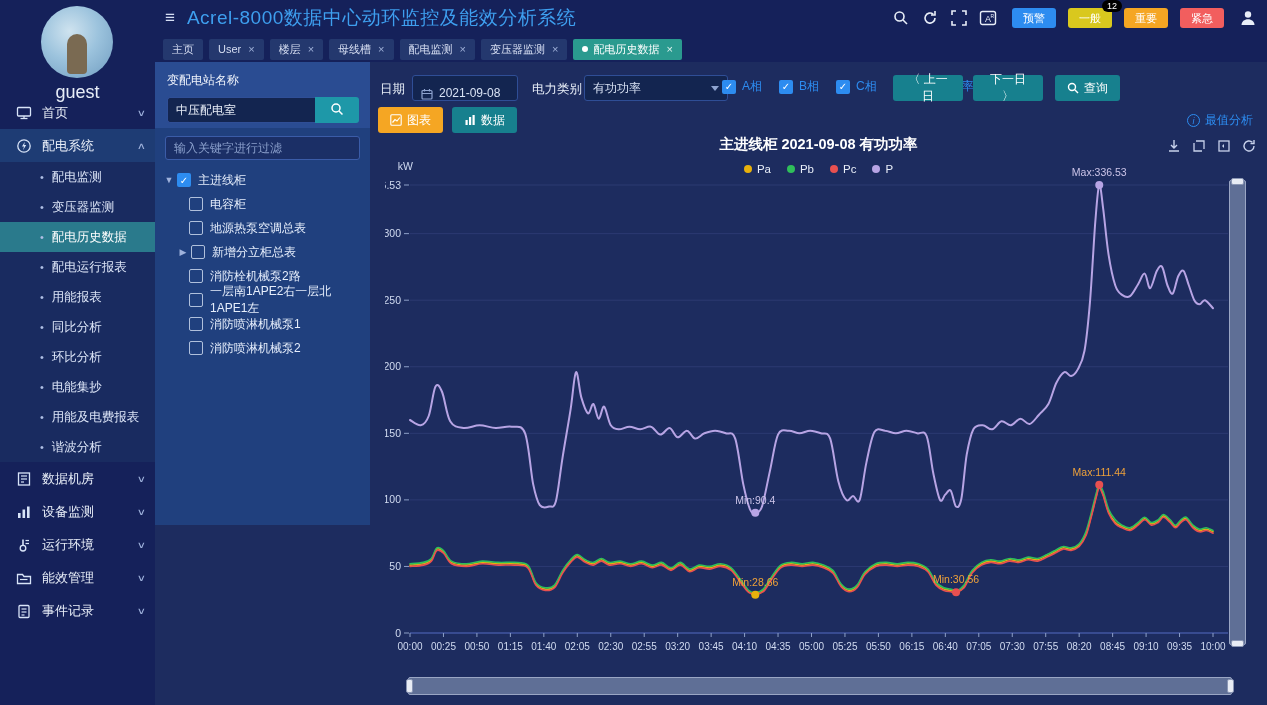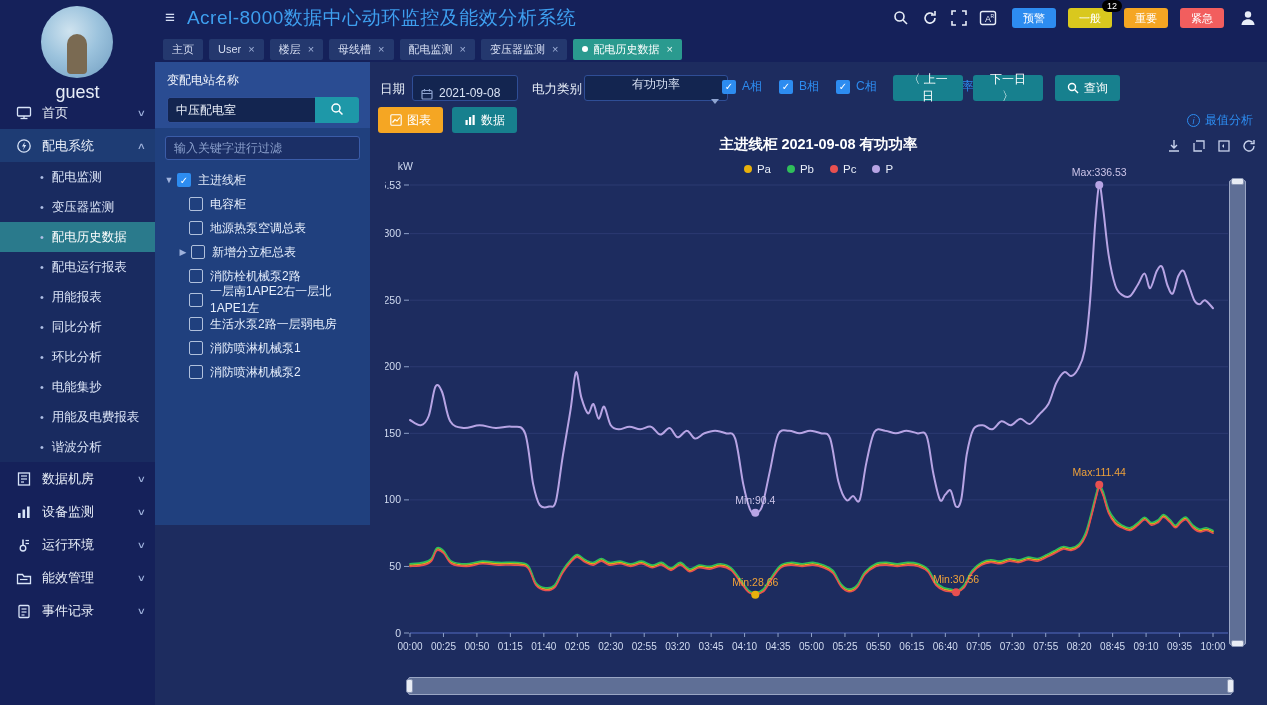--- a/index.html
+++ b/index.html
@@ -318,24 +318,20 @@
       <div class="tree-row tree-child">
         <span class="cbx unchecked"></span>
         <span>消防栓机械泵2路</span>
       </div>
       <div class="tree-row tree-child">
         <span class="cbx unchecked"></span>
         <span>一层南1APE2右一层北1APE1左</span>
       </div>
       <div class="tree-row tree-child">
         <span class="cbx unchecked"></span>
-        <span>生活水泵2路一层弱电房</span>
-      </div>
-      <div class="tree-row tree-child">
-        <span class="cbx unchecked"></span>
         <span>消防喷淋机械泵1</span>
       </div>
       <div class="tree-row tree-child">
         <span class="cbx unchecked"></span>
         <span>消防喷淋机械泵2</span>
       </div>
     </div>
 </div>
 
 <div id="main" class="abs">
@@ -344,21 +340,21 @@
   <div class="field abs" style="left:42px;top:13px;width:106px;align-items:flex-end;">
     <svg width="12" height="12" viewBox="0 0 12 12">
       <rect x="1" y="2.5" width="10" height="8.5" rx="1" fill="none" stroke="#8FA4D0" stroke-width="1.2"></rect>
       <line x1="3.5" y1="1" x2="3.5" y2="3.5" stroke="#8FA4D0" stroke-width="1.2"></line>
       <line x1="8.5" y1="1" x2="8.5" y2="3.5" stroke="#8FA4D0" stroke-width="1.2"></line>
       <line x1="1" y1="5.5" x2="11" y2="5.5" stroke="#8FA4D0" stroke-width="1"></line>
     </svg>
     <span>2021-09-08</span>
   </div>
   <span class="lbl abs" style="left:162px;top:19px;">电力类别</span>
-  <div class="field abs" style="left:214px;top:13px;width:144px;flex-direction:column;">
+  <div class="field abs" style="left:214px;top:13px;width:144px;">
     <span>有功功率</span>
     <span class="caret-down"></span>
   </div>
   <div class="abs" style="left:352px;top:16px;display:flex;gap:17px;align-items:center;" id="phase-checks">
       <div class="chk-row">
         <span class="cbx checked">✓</span>
         <span class="chk-label">A相</span>
       </div>
       <div class="chk-row">
         <span class="cbx checked">✓</span>

